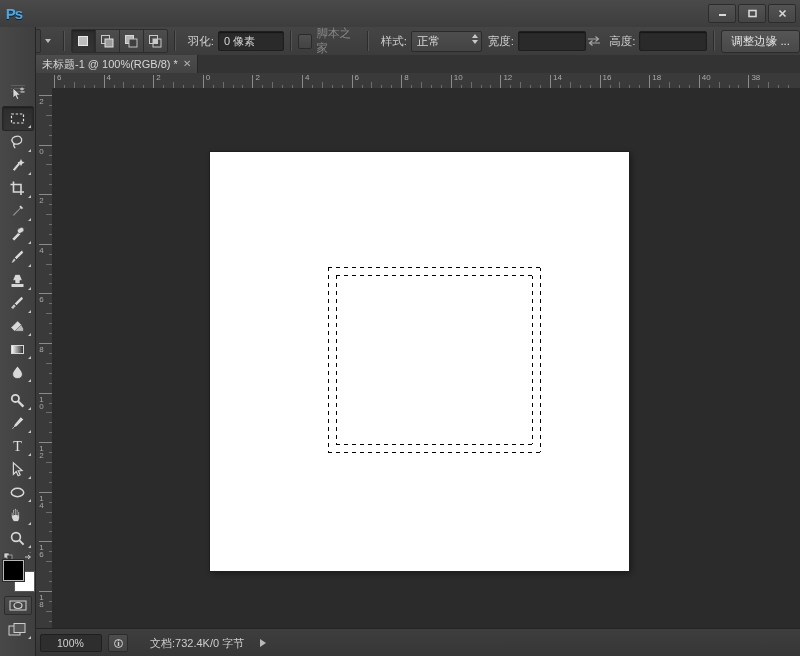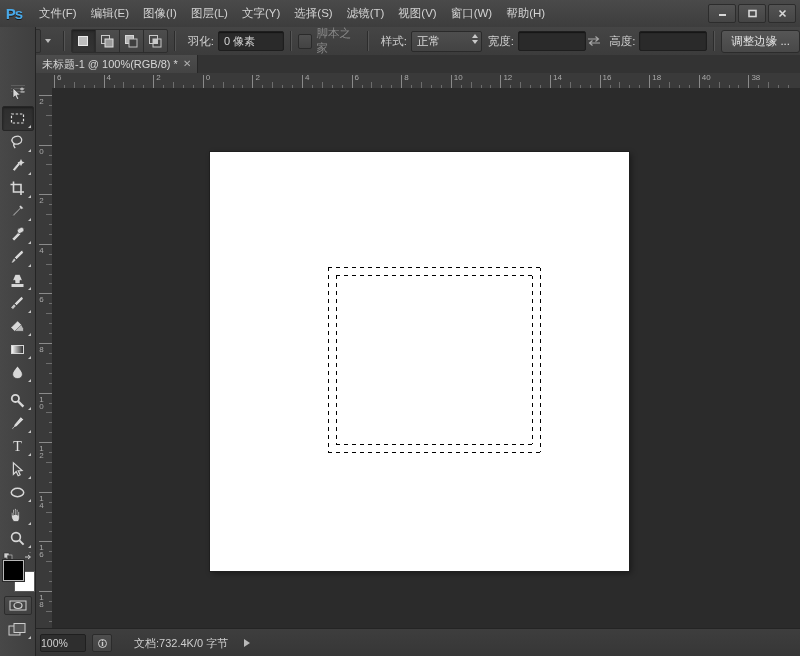--- a/index.html
+++ b/index.html
@@ -170,52 +170,40 @@
   }
 
   
   .statusbar{
     position:absolute;left:36px;top:628px;width:764px;height:28px;
     background:linear-gradient(#3e3e3e,#363636);border-top:1px solid #242424;
     display:flex;align-items:center;
   }
   .zoomfield{
     margin-left:4px;width:44px;height:16px;background:#2e2e2e;border:1px solid #1f1f1f;
-    border-radius:2px;color:#d0d0d0;font-size:10.5px;display:flex;align-items:center;padding-left:0;
+    border-radius:2px;color:#d0d0d0;font-size:10.5px;display:flex;align-items:center;padding-left:16px;
   }
   .sb-icon{width:18px;height:16px;margin-left:6px;border:1px solid #2b2b2b;background:linear-gradient(#4d4d4d,#434343);border-radius:2px;display:flex;align-items:center;justify-content:center;}
   .sb-text{margin-left:22px;font-size:11px;color:#cdcdcd;white-space:nowrap;}
   .sb-arrow{margin-left:16px;width:0;height:0;border-top:4.5px solid transparent;border-bottom:4.5px solid transparent;border-left:6px solid #b9b9b9;}
 
   
   .watermark{position:absolute;right:0;bottom:0;width:160px;height:58px;overflow:hidden;pointer-events:none;}
   .wm-blue{position:absolute;right:-10px;bottom:-14px;width:190px;height:80px;background:#3fb2e8;transform:rotate(-20deg);transform-origin:100% 100%;}
   .wm-white{position:absolute;right:14px;bottom:-4px;width:175px;height:58px;background:#f2f2f2;transform:rotate(-20deg);transform-origin:100% 100%;}
   .wm-t1{position:absolute;right:6px;bottom:30px;color:#ffffff;font-size:11px;letter-spacing:.5px;font-family:"Liberation Sans",sans-serif;}
   .wm-t2{position:absolute;right:4px;bottom:2px;color:#ffffff;font-size:21px;font-weight:bold;letter-spacing:1px;}
 </style>
 </head>
 <body>
 
 <div id="app">
 
   <div class="menubar">
     <div class="ps-logo">Ps</div>
-    <div class="menu-items">
-      <div class="menu-item">文件(F)</div>
-      <div class="menu-item">编辑(E)</div>
-      <div class="menu-item">图像(I)</div>
-      <div class="menu-item">图层(L)</div>
-      <div class="menu-item">文字(Y)</div>
-      <div class="menu-item">选择(S)</div>
-      <div class="menu-item">滤镜(T)</div>
-      <div class="menu-item">视图(V)</div>
-      <div class="menu-item">窗口(W)</div>
-      <div class="menu-item">帮助(H)</div>
-    </div>
     <div class="winbtns">
       <div class="winbtn">
         <svg width="11" height="9" viewBox="0 0 11 9">
             <rect x="2" y="5" width="7" height="2" fill="#d8d8d8"></rect>
           </svg>
       </div>
       <div class="winbtn">
         <svg width="11" height="9" viewBox="0 0 11 9">
             <rect x="2" y="1.5" width="7" height="6" fill="none" stroke="#d8d8d8" stroke-width="1.6"></rect>
           </svg>

